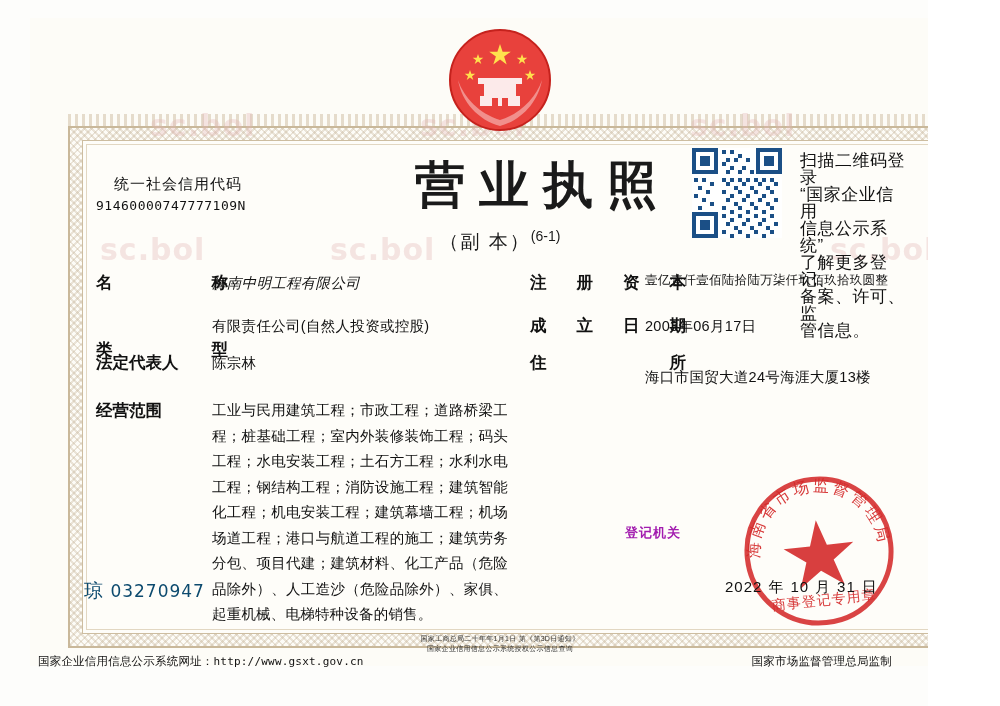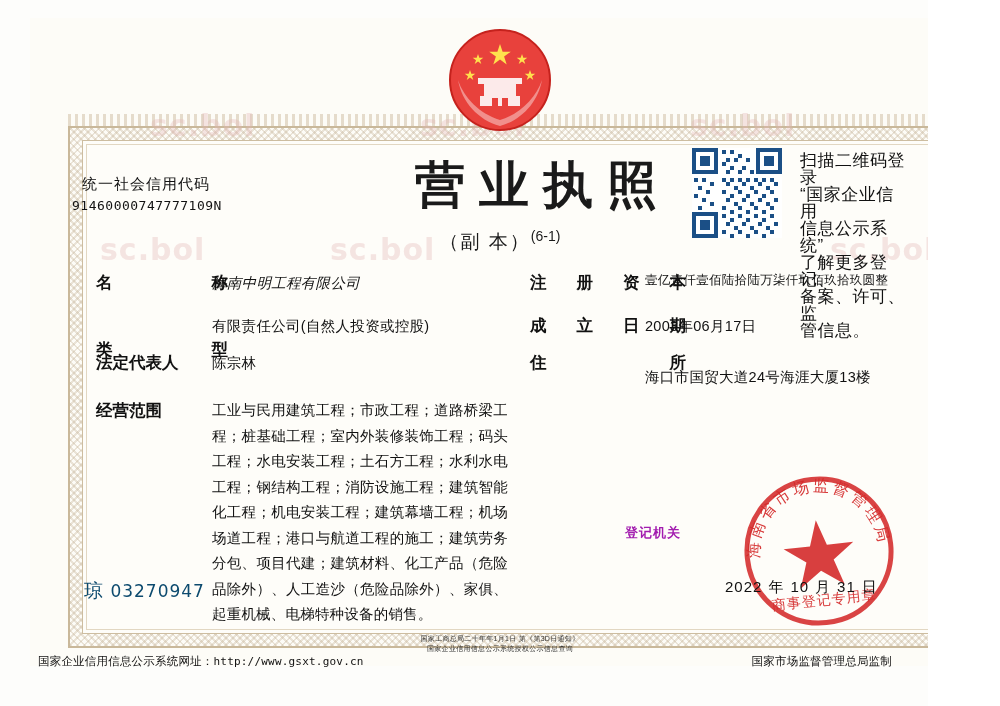--- a/index.html
+++ b/index.html
@@ -120,24 +120,25 @@
   }
 
   
   .code-label {
     position: absolute;
     left: 82px;
     top: 175px;
     font-size: 15px;
     color: #111;
     letter-spacing: 1px;
+    padding-left: 32px;
   }
   .code-value {
     position: absolute;
-    left: 72px;
+    left: 96px;
     top: 198px;
     font-size: 13px;
     color: #111;
     font-family: "DejaVu Sans Mono", monospace;
     letter-spacing: 0.5px;
   }
 
   
   .qr {
     position: absolute;

